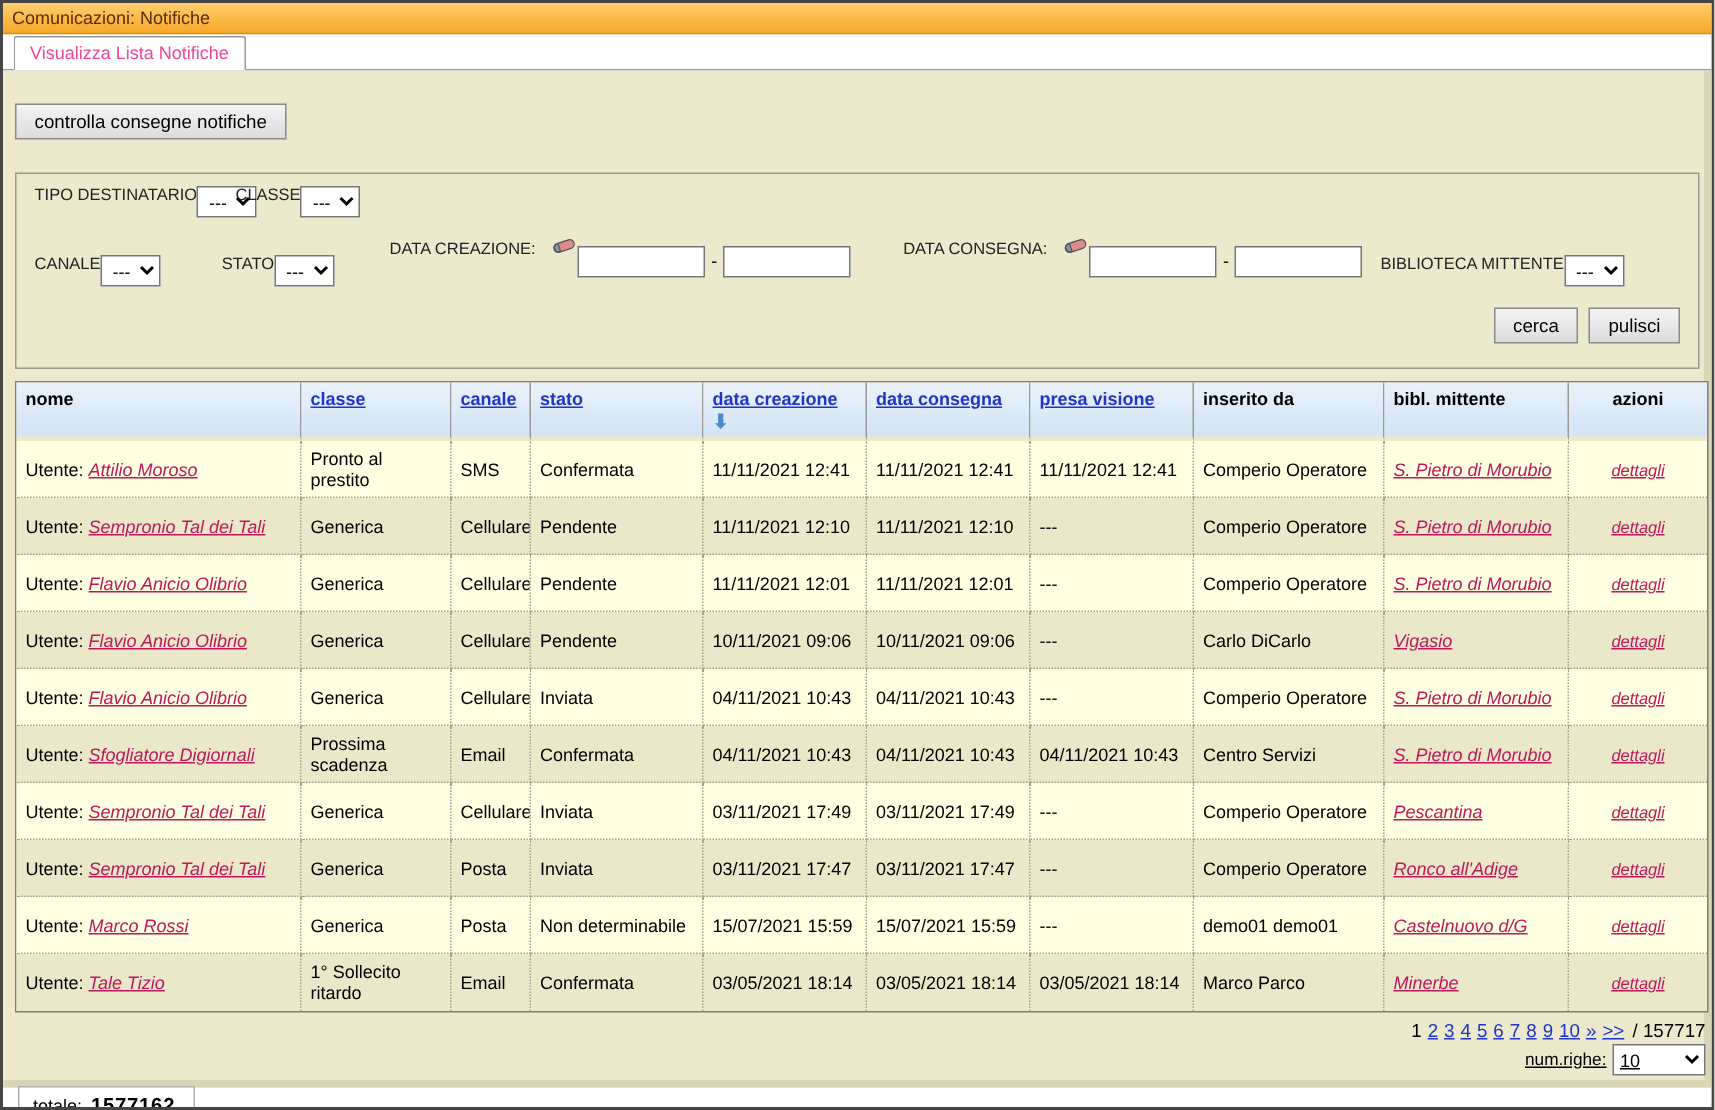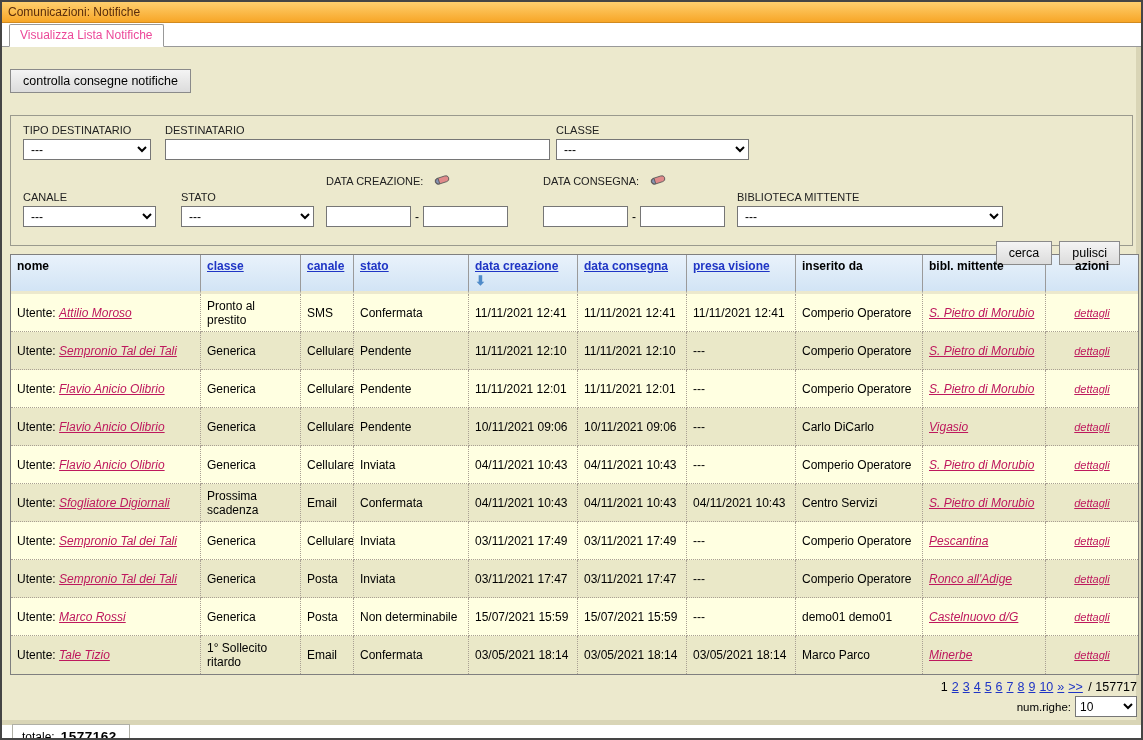--- a/index.html
+++ b/index.html
@@ -56,21 +56,21 @@
   }
 
   
   .filterbox {
     margin-top: 22px;
     border: 1px solid #9a9a8e;
     padding: 8px 12px 8px 12px;
     height: 131px;
   }
   .frow { display: flex; align-items: flex-end; }
-  .fgroup { display: flex; flex-direction: column; }
+  .fgroup { display: flex; flex-direction: row; }
   .fgroup label {
     font-size: 11px; color: #222; margin-bottom: 3px; white-space: nowrap;
   }
   .fgroup select, .fgroup input[type=text] {
     height: 21px; border: 1px solid #767676; background: #fff;
     font-family: "Liberation Sans", sans-serif; font-size: 12px; padding: 0 3px;
   }
   .labelrow { display:flex; align-items:center; gap:10px; margin-bottom:16px; }
   .labelrow label { font-size: 11px; color: #222; white-space: nowrap; margin-bottom:0; }
   .daterange { display: flex; align-items: center; gap: 4px; }
@@ -121,21 +121,21 @@
 
   
   .pager {
     margin-top: 5px; text-align: right; font-size: 12.5px; color:#000;
     width: 1127px;
   }
   .pager a { color: #1f35c5; text-decoration: underline; margin: 0 2px; }
   .pager .cur { margin: 0 2px; }
   .numrighe {
     margin-top: 2px; text-align: right; font-size: 11.5px; width: 1127px;
-    display:flex; justify-content:flex-end; align-items:center; gap:4px;
+    display:flex; justify-content:flex-end; align-items:center; gap:4px;text-decoration:underline;
   }
   .numrighe select { height: 21px; width: 62px; border: 1px solid #767676; background:#fff; font-size:12px; }
   .totale-box {
     display: inline-block; margin-top: 7px; margin-left: 2px;
     background: #fff; border: 1px solid #b0b0a6;
     padding: 4px 12px 5px 9px; font-size: 12px; color:#000;
   }
   .totale-box b { font-size: 13.5px; margin-left: 6px; letter-spacing: 0.5px; }
 </style>
 </head>
@@ -156,24 +156,20 @@
     <button class="check-btn">controlla consegne notifiche</button>
 
     <div class="filterbox">
 
       <div class="frow">
         <div class="fgroup" style="width:128px">
           <label>TIPO DESTINATARIO</label>
           <select>
             <option>---</option>
           </select>
-        </div>
-        <div class="fgroup" style="width:385px; margin-left:14px">
-          <label>DESTINATARIO</label>
-          <input type="text" value="" style="">
         </div>
         <div class="fgroup" style="width:193px; margin-left:6px">
           <label>CLASSE</label>
           <select>
             <option>---</option>
           </select>
         </div>
       </div>
 
       <div class="frow frow2">

